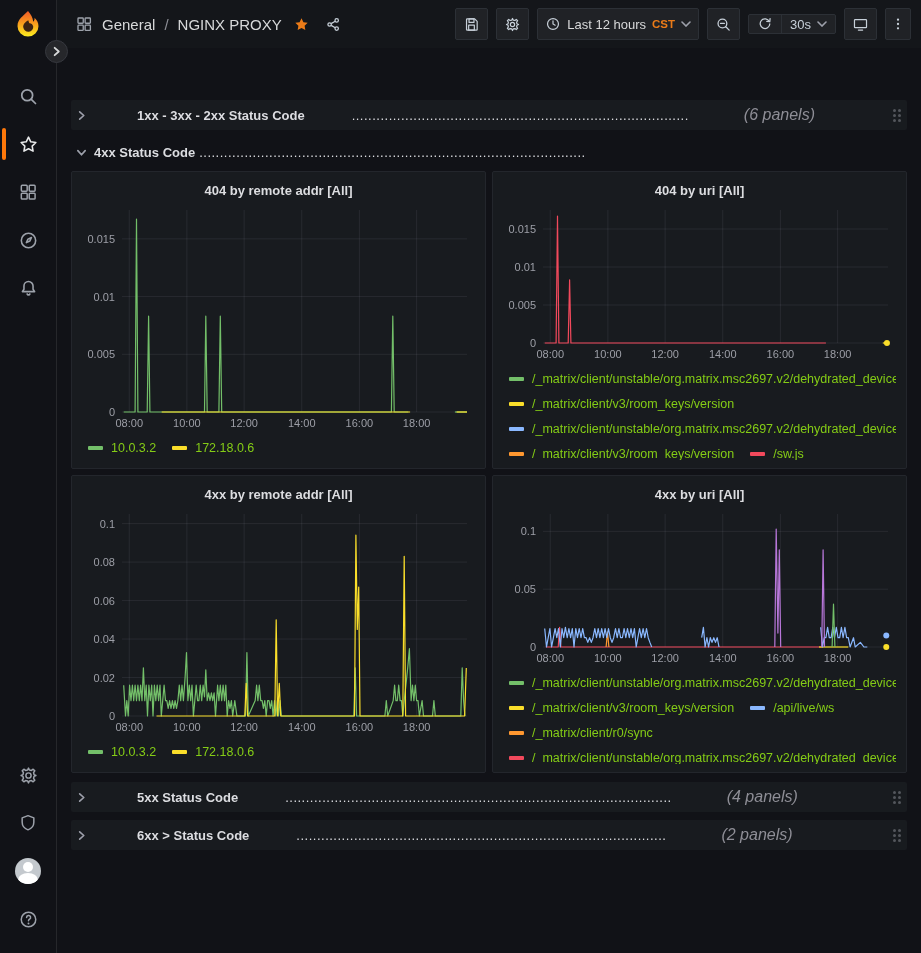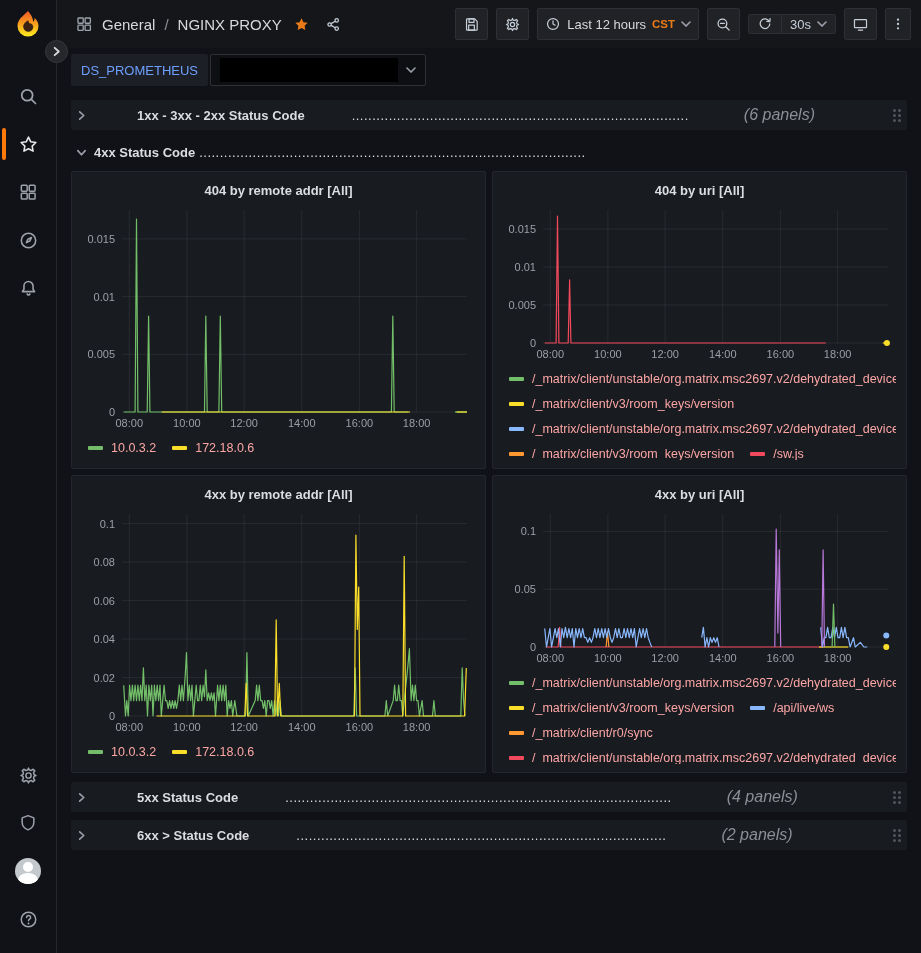--- a/index.html
+++ b/index.html
@@ -104,21 +104,21 @@
     padding: 6px 10px 8px 10px; overflow: hidden; display: flex; flex-direction: column;
   }
   .panel-header { height: 24px; display: flex; align-items: center; justify-content: center; flex: 0 0 24px; }
   .panel-title { font-size: 13px; font-weight: 600; color: #dcdde0; cursor: pointer; white-space: nowrap; }
   .chart { width: 100%; }
   .chart-tall { height: 230px; }
   .chart-short { height: 170px; }
   .legend { margin-top: 3px; display: flex; flex-wrap: wrap; padding-left: 6px; overflow: hidden; }
   .legend-item { display: flex; align-items: center; margin-right: 16px; height: 25px; cursor: pointer; white-space: nowrap; }
   .legend .swatch { width: 15px; height: 4px; border-radius: 1px; margin-right: 8px; flex: 0 0 15px; }
-  .legend-label { font-size: 12.5px; color: #fca5a5; }
+  .legend-label { font-size: 12.5px; color: #84cc16; }
 </style>
 </head>
 <body>
 
 <aside class="sidebar">
   <div class="side-logo">
     <svg viewBox="0 0 24 24" width="34" height="34">
       <defs>
           <linearGradient id="glg" x1="0" y1="1" x2="0" y2="0">
         <stop offset="0" stop-color="#FCEE1F"></stop>
@@ -296,29 +296,20 @@
         <svg viewBox="0 0 24 24" width="16" height="16" fill="currentColor">
           <circle cx="12" cy="5.5" r="1.7"></circle>
             <circle cx="12" cy="12" r="1.7"></circle>
             <circle cx="12" cy="18.5" r="1.7"></circle>
         </svg>
       </div>
     </div>
   </header>
 
   <div class="submenu">
-    <div class="var-group">
-      <div class="var-label">DS_PROMETHEUS</div>
-      <div class="var-value">
-        <span class="redacted"></span>
-        <svg class="caret" viewBox="0 0 10 6" width="10" height="6" fill="none" stroke="currentColor" stroke-width="1.6" stroke-linecap="round">
-          <polyline points="1,1 5,5 9,1"></polyline>
-        </svg>
-      </div>
-    </div>
   </div>
 
   <div class="dash">
 
     <div class="row-header collapsed">
       <span class="row-chev">
         <svg viewBox="0 0 12 12" width="11" height="11" fill="none" stroke="currentColor" stroke-width="1.8" stroke-linecap="round" stroke-linejoin="round">
             <polyline points="4,2 8.5,6 4,10"></polyline>
           </svg>
       </span>

